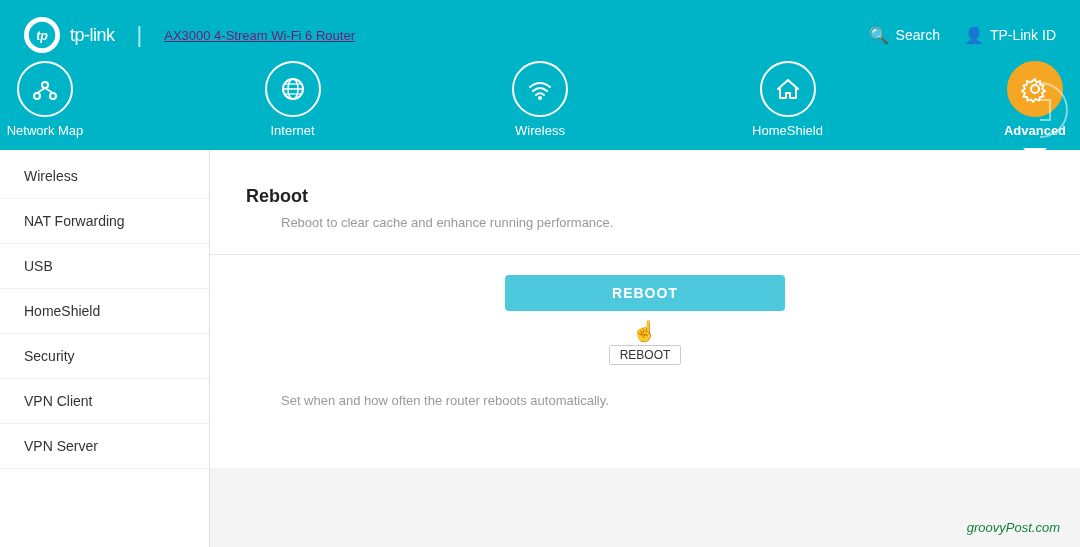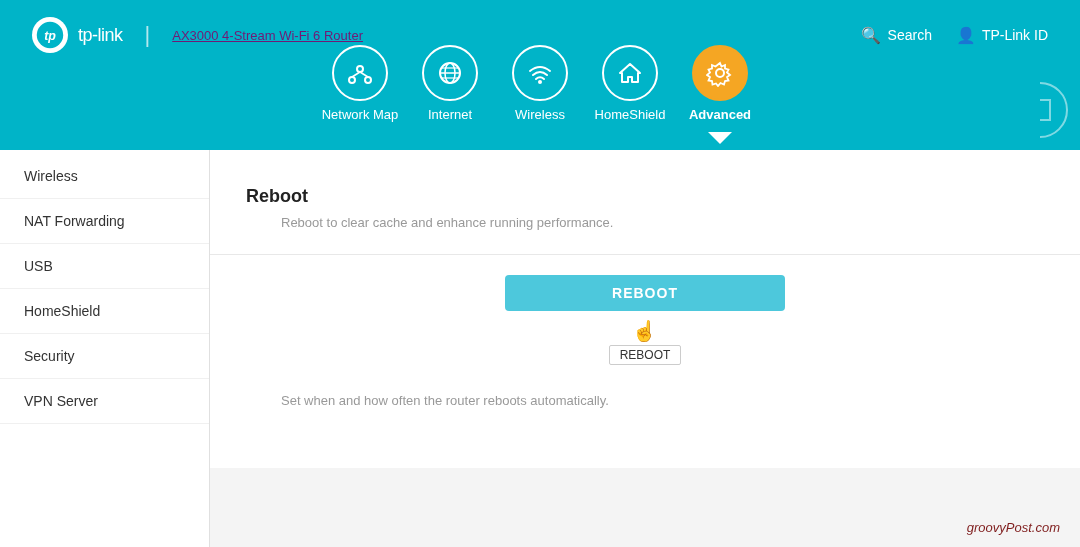--- a/index.html
+++ b/index.html
@@ -9,21 +9,21 @@
       width: 1080px;
       height: 547px;
       overflow: hidden;
     }
 
     
     .header {
       background: #00b4c8;
       display: flex;
       align-items: center;
-      padding: 0 32px;
+      padding: 0 24px;
       height: 70px;
     }
     .header-logo {
       display: flex;
       align-items: center;
       color: white;
       font-size: 15px;
       font-weight: bold;
       gap: 10px;
     }
@@ -70,23 +70,24 @@
       gap: 6px;
       color: white;
       cursor: pointer;
       font-size: 14px;
     }
 
     
     .navbar {
       background: #00b4c8;
       display: flex;
-      justify-content: center;
+      justify-content: space-between;
       align-items: flex-end;
-      padding-bottom: 16px;
+      padding-bottom: 0;
+      gap: 60px;
       padding-top: 8px;
       position: relative;
     }
     .nav-item {
       display: flex;
       flex-direction: column;
       align-items: center;
       gap: 6px;
       padding-bottom: 12px;
       cursor: pointer;
@@ -196,21 +197,21 @@
       font-size: 12px;
       color: #333;
       border-radius: 2px;
       text-align: center;
       margin-bottom: 28px;
     }
     .watermark {
       position: absolute;
       bottom: 12px;
       right: 20px;
-      color: #7f1d1d;
+      color: #15803d;
       font-size: 13px;
       font-style: italic;
     }
     .content-area-relative {
       position: relative;
       flex: 1;
     }
   </style>
 </head>
 <body>
@@ -315,20 +316,21 @@
 </div>
 
 <div class="content-wrapper">
 
   <div class="sidebar">
     <div class="sidebar-item">Wireless</div>
     <div class="sidebar-item">NAT Forwarding</div>
     <div class="sidebar-item">USB</div>
     <div class="sidebar-item">HomeShield</div>
     <div class="sidebar-item">Security</div>
+    <div class="sidebar-item">VPN Client</div>
     <div class="sidebar-item">VPN Server</div>
   </div>
 
   <div class="content-area-relative">
     <div class="main-content">
       <div class="section-title">Reboot</div>
       <div class="section-desc">Reboot to clear cache and enhance running performance.</div>
 
       <hr class="section-divider">
 

